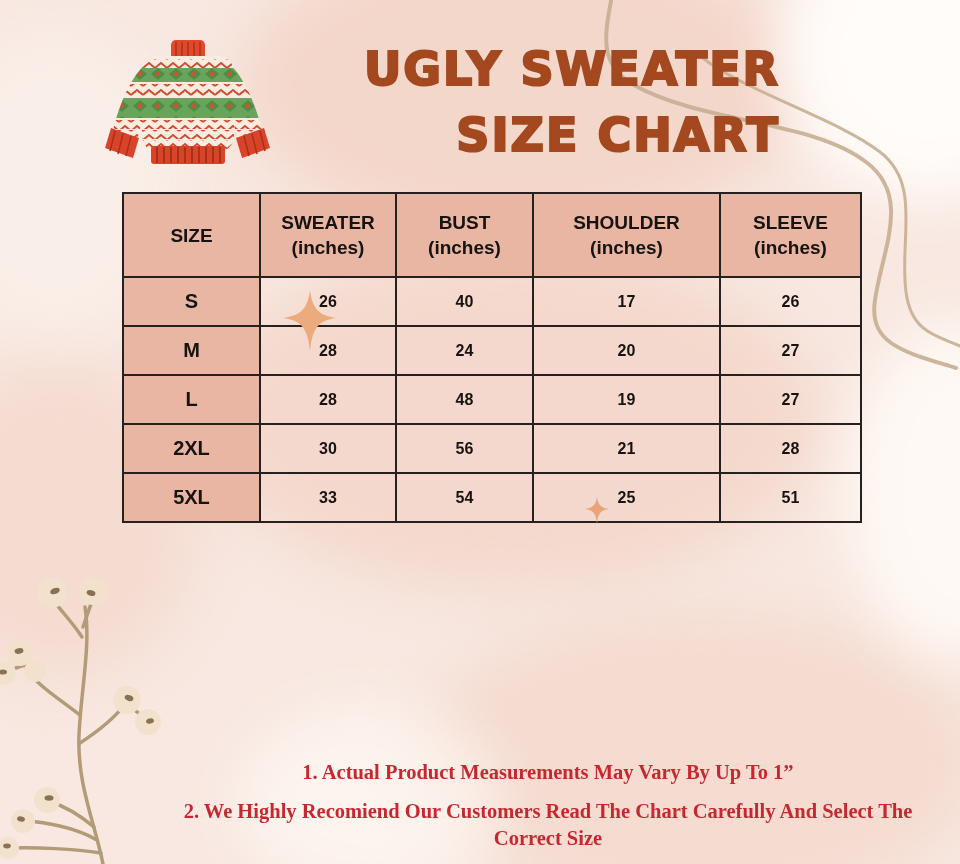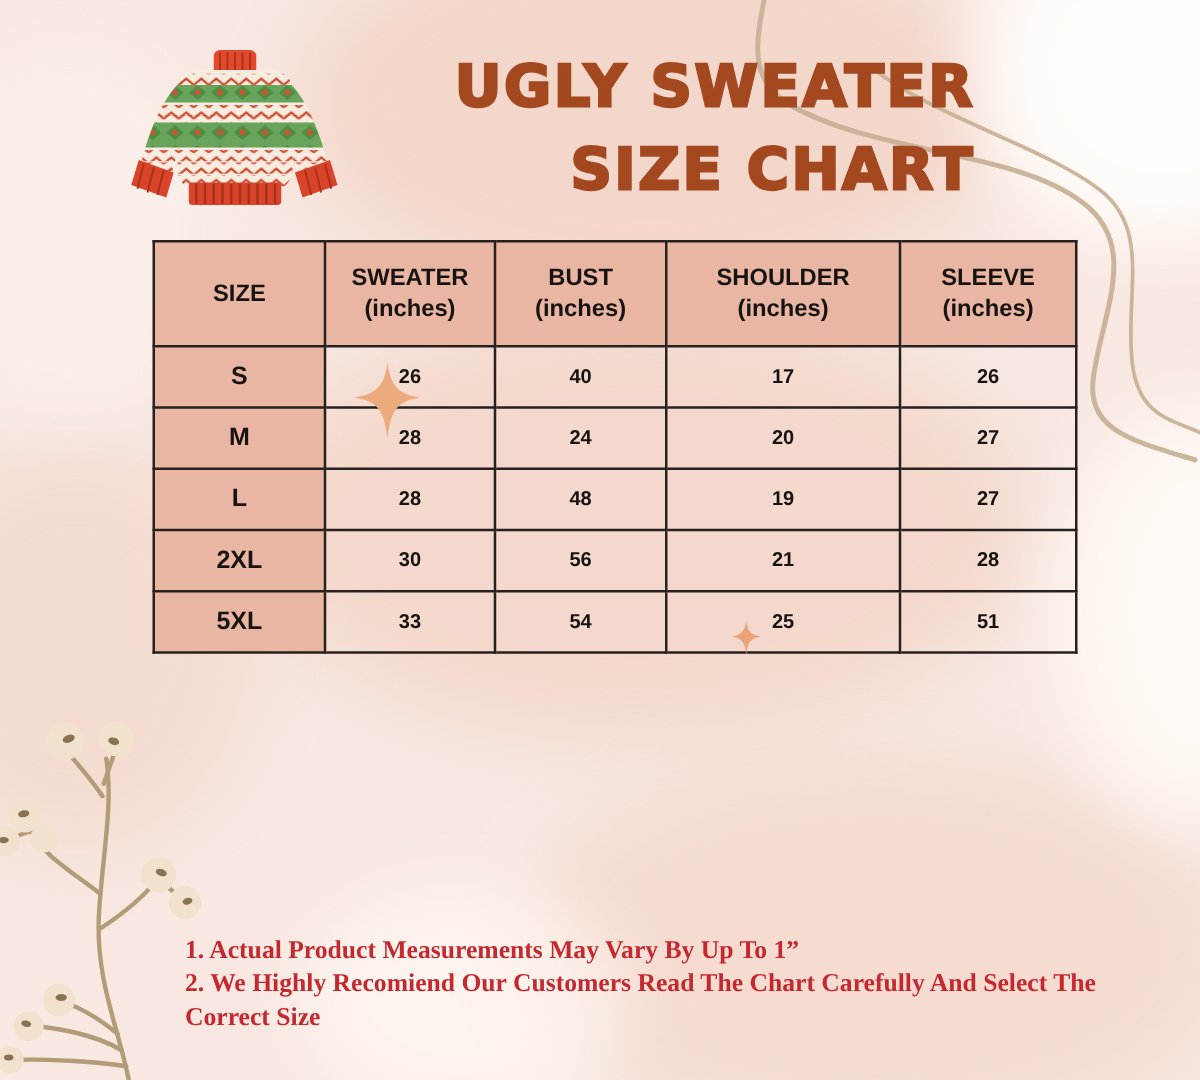--- a/index.html
+++ b/index.html
@@ -43,21 +43,21 @@
   table.size-chart tbody th.size-cell{background:#e9b6a3;font-size:20px;}
   table.size-chart tbody td{font-size:16px;background:transparent;}
 
   .sparkle{position:absolute;z-index:4;}
 
   .notes{
     position:absolute;left:148px;top:747px;width:800px;z-index:3;
     color:#c5292f;font-family:"Liberation Serif",serif;font-weight:700;
     font-size:20.5px;line-height:27px;
   }
-  .notes p{margin:0;}
+  .notes p{margin:12px;text-align:center;}
 </style>
 </head>
 <body>
 
 <div class="canvas">
 
   <div class="blob b1"></div>
   <div class="blob b2"></div>
   <div class="blob b3"></div>
   <div class="blob b4"></div>

